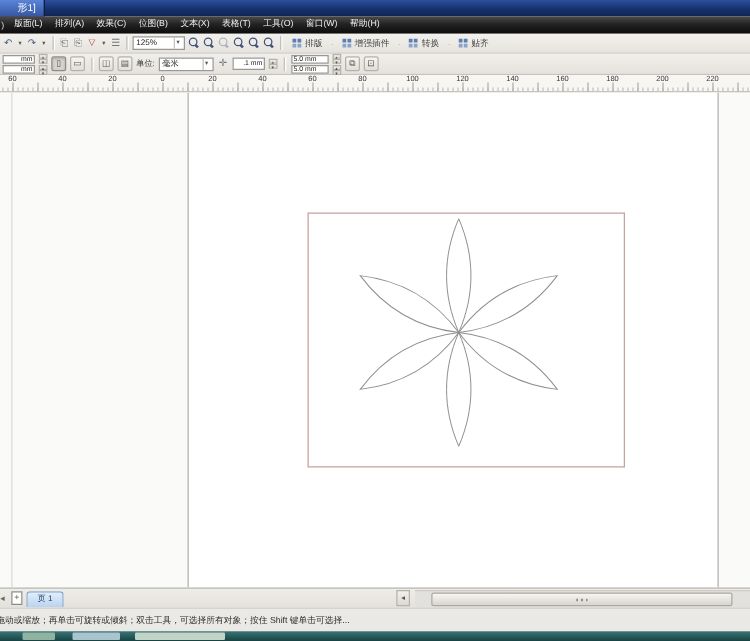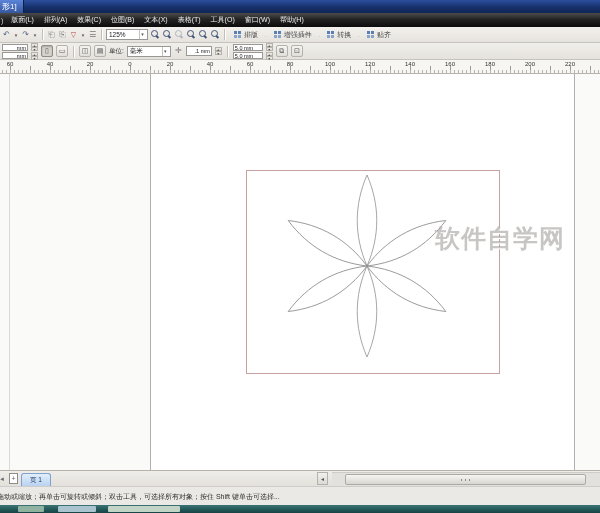--- a/index.html
+++ b/index.html
@@ -3,21 +3,21 @@
 <meta charset="utf-8">
 <style>
   * { margin:0; padding:0; box-sizing:border-box; }
   html,body { width:600px; height:513px; overflow:hidden;
     font-family:"Liberation Sans","DejaVu Sans",sans-serif; background:#fff; }
   #app { position:relative; width:600px; height:513px; background:#fff; }
 
   
   .titlebar { position:absolute; top:0; left:0; right:0; height:13px;
     background:linear-gradient(180deg,#2c4f9e 0%,#17316c 55%,#0f2554 100%); }
-  .title-frag { position:absolute; left:0; top:0; height:14px; padding:0 6px 0 2px;
+  .title-frag { position:absolute; left:0; top:0; height:14px; padding:0 6px 0 14px;
     background:linear-gradient(180deg,#5b84d8,#33549e); color:#fff; font-size:8px;
     line-height:13px; border-right:1px solid #0d2045; }
 
   
   .menubar { position:absolute; top:13px; left:0; right:0; height:14px;
     background:linear-gradient(180deg,#4c4c4c 0%,#232323 45%,#0b0b0b 100%);
     color:#efefef; font-size:7px; display:flex; align-items:center; }
   .menu-frag { padding:0 3px 0 1px; color:#ddd; }
   .menu-item { padding:0 5px; line-height:14px; white-space:nowrap; cursor:default; }
 
@@ -266,21 +266,20 @@
     <div class="red-rect"></div>
     <svg class="flower-svg" id="flower">
         <path d="M0 0 C 13 -30.03, 13 -60.970000000000006, 0 -91 C -13 -60.970000000000006, -13 -30.03, 0 0 Z" transform="translate(367 192) rotate(0)" fill="none" stroke="#8f8f8f" stroke-width="0.8"></path>
         <path d="M0 0 C 13 -30.03, 13 -60.970000000000006, 0 -91 C -13 -60.970000000000006, -13 -30.03, 0 0 Z" transform="translate(367 192) rotate(-60)" fill="none" stroke="#8f8f8f" stroke-width="0.8"></path>
         <path d="M0 0 C 13 -30.03, 13 -60.970000000000006, 0 -91 C -13 -60.970000000000006, -13 -30.03, 0 0 Z" transform="translate(367 192) rotate(-120)" fill="none" stroke="#8f8f8f" stroke-width="0.8"></path>
         <path d="M0 0 C 13 -30.03, 13 -60.970000000000006, 0 -91 C -13 -60.970000000000006, -13 -30.03, 0 0 Z" transform="translate(367 192) rotate(-180)" fill="none" stroke="#8f8f8f" stroke-width="0.8"></path>
         <path d="M0 0 C 13 -30.03, 13 -60.970000000000006, 0 -91 C -13 -60.970000000000006, -13 -30.03, 0 0 Z" transform="translate(367 192) rotate(-240)" fill="none" stroke="#8f8f8f" stroke-width="0.8"></path>
         <path d="M0 0 C 13 -30.03, 13 -60.970000000000006, 0 -91 C -13 -60.970000000000006, -13 -30.03, 0 0 Z" transform="translate(367 192) rotate(60)" fill="none" stroke="#8f8f8f" stroke-width="0.8"></path>
       </svg>
     <div class="wm">
-      <div class="wm-line1">软件自学网</div>
     </div>
   </div>
 
   <div class="pagebar">
     <span class="nav-arrow">◂</span>
     <span class="addpage">+</span>
     <span class="ptab">页 1</span>
     <span class="scroll-left">◂</span>
     <span class="hscroll">
       <span class="hthumb"></span>

